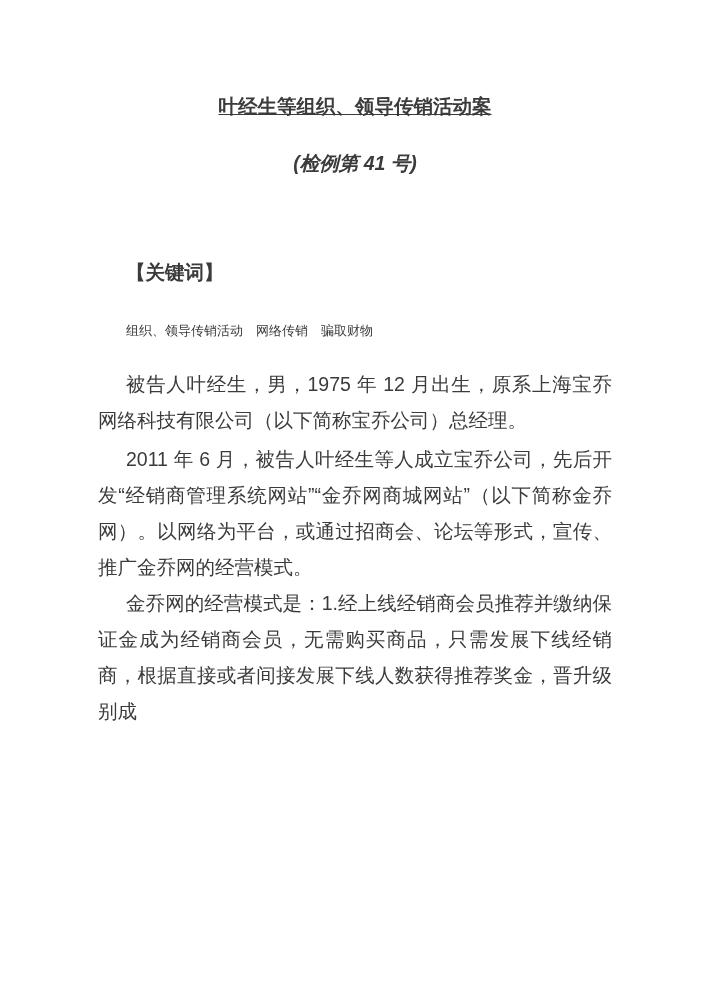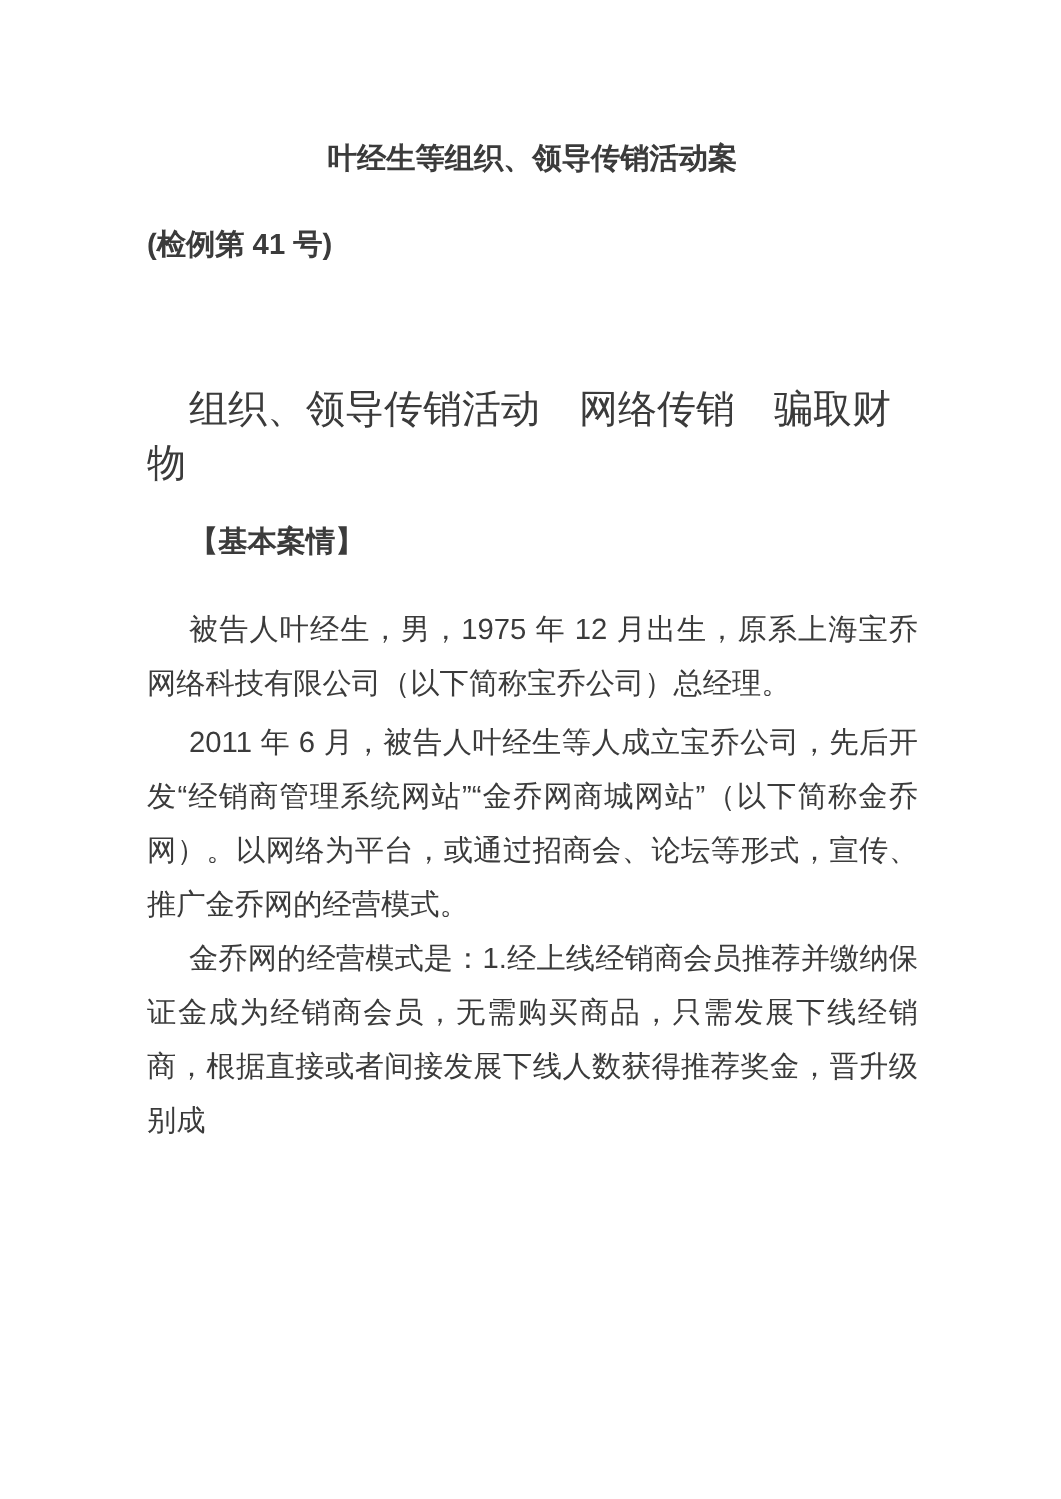--- a/index.html
+++ b/index.html
@@ -17,37 +17,39 @@
     overflow: hidden;
     font-family: "Liberation Sans", sans-serif;
     color: #3b3b3b;
   }
   .title {
     font-size: 19.5px;
     font-weight: bold;
     text-align: center;
     line-height: 36px;
     margin: 0 0 21px 0;
+    text-decoration: underline;
   }
   .subtitle {
     font-size: 19.5px;
     font-weight: bold;
-    text-align: left;
+    text-align: center;
     line-height: 36px;
     margin: 0 0 73px 0;
+    font-style: italic;
   }
   .heading {
     font-size: 19.5px;
     font-weight: bold;
     line-height: 36px;
     text-indent: 28px;
     margin: 0 0 23px 0;
   }
   .kw {
-    font-size: 26px;
+    font-size: 13px;
     line-height: 36px;
     text-indent: 28px;
     margin: 0 0 17px 0;
   }
   .body {
     font-size: 19.5px;
     line-height: 36px;
     text-indent: 28px;
     text-align: justify;
     text-justify: inter-ideograph;
@@ -59,24 +61,24 @@
   .p4 { margin-bottom: 0; }
 </style>
 </head>
 <body>
 
 <div class="page">
   <h1 class="title">叶经生等组织、领导传销活动案</h1>
 
   <h2 class="subtitle">(检例第 41 号)</h2>
 
+  <h3 class="heading">【关键词】</h3>
 
   <p class="kw">组织、领导传销活动　网络传销　骗取财物</p>
 
-  <h3 class="heading">【基本案情】</h3>
 
   <p class="body p1">被告人叶经生，男，1975 年 12 月出生，原系上海宝乔网络科技有限公司（以下简称宝乔公司）总经理。</p>
 
 
   <p class="body p3">2011 年 6 月，被告人叶经生等人成立宝乔公司，先后开发“经销商管理系统网站”“金乔网商城网站”（以下简称金乔网）。以网络为平台，或通过招商会、论坛等形式，宣传、推广金乔网的经营模式。</p>
 
   <p class="body p4">金乔网的经营模式是：1.经上线经销商会员推荐并缴纳保证金成为经销商会员，无需购买商品，只需发展下线经销商，根据直接或者间接发展下线人数获得推荐奖金，晋升级别成</p>
 </div>
 
 </body></html>

